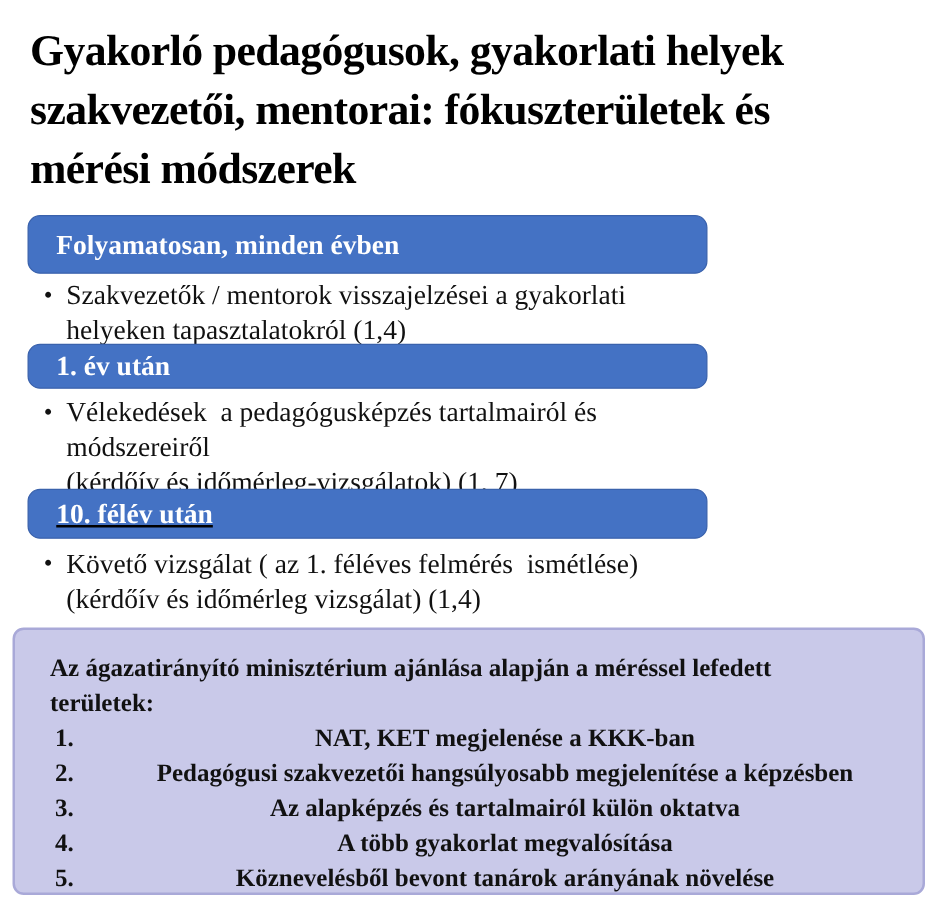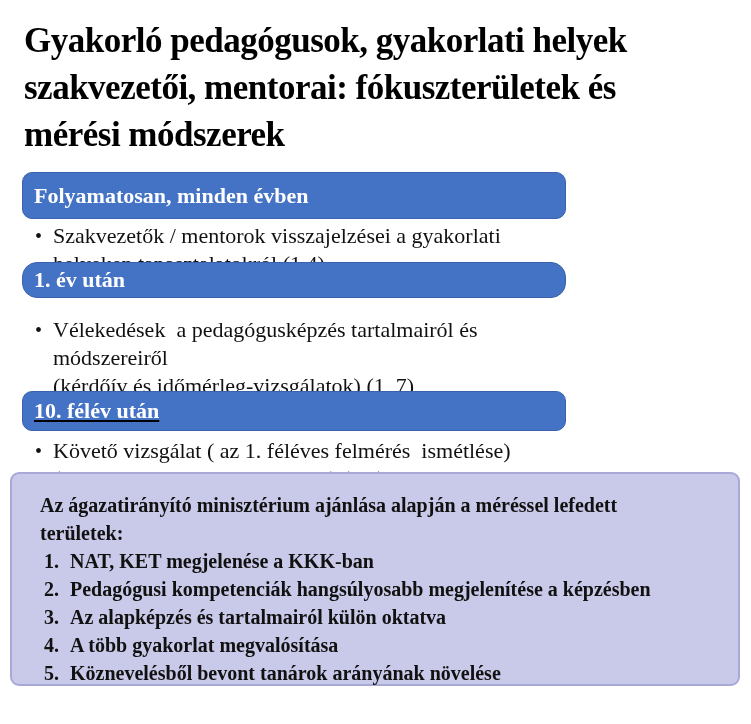--- a/index.html
+++ b/index.html
@@ -27,66 +27,67 @@
     letter-spacing:-0.5px;
     color:var(--title-text);
     white-space:pre;
   }
   .banner{
     position:absolute;left:22px;width:544px;
     background:var(--banner-blue);
     border:1px solid var(--banner-border);
     border-radius:10px;
     display:flex;align-items:center;
-    padding-left:11px;
+    padding-left:22px;
     z-index:2;
   }
   .banner .banner-label{
     color:var(--banner-text);
     font-size:22px;font-weight:bold;
     white-space:pre;
   }
   .banner-1{top:172px;height:47px;}
-  .banner-2{top:262px;height:36px;border-radius:15px;}
+  .banner-2{top:275px;height:36px;}
   .banner-3{top:391px;height:40px;text-decoration:underline;}
   .bullet-block{
     position:absolute;left:35px;
     display:flex;
     z-index:1;
     color:var(--text);
     font-size:22px;line-height:28px;
   }
   .bullet-dot{
     width:18px;flex:0 0 18px;
     font-size:20px;
   }
   .bullet-text{
     white-space:pre;
   }
   .bullet-block-1{top:222px;}
   .bullet-block-2{top:316px;}
   .bullet-block-3{top:437px;}
   .notebox{
-    position:absolute;left:10px;top:472px;
+    position:absolute;left:10px;top:502px;
     width:730px;height:214px;
     background:var(--note-bg);
     border:2px solid var(--note-border);
     border-radius:9px;
     z-index:3;
     color:var(--text);
   }
   .note-heading{
     margin:17px 10px 0 28px;
     font-size:20px;line-height:28px;font-weight:bold;
     white-space:pre;
   }
   .note-list{
     margin:0 0 0 32px;padding:0;
     list-style:none;
     counter-reset:noteitem;
+    text-align:center;
   }
   .note-item{
     position:relative;
     padding-left:26px;
     font-size:20px;line-height:28px;font-weight:bold;
     white-space:nowrap;
   }
   .note-item::before{
     counter-increment:noteitem;
     content:counter(noteitem) ".";
@@ -129,20 +130,20 @@
     <span class="bullet-dot">•</span>
     <span class="bullet-text">Követő vizsgálat ( az 1. féléves felmérés  ismétlése)
 (kérdőív és időmérleg vizsgálat) (1,4)</span>
   </div>
 
   <div class="notebox">
     <p class="note-heading">Az ágazatirányító minisztérium ajánlása alapján a méréssel lefedett
 területek:</p>
     <ol class="note-list">
       <li class="note-item">NAT, KET megjelenése a KKK-ban</li>
-      <li class="note-item">Pedagógusi kompetenciák hangsúlyosabb megjelenítése a képzésben</li>
+      <li class="note-item">Pedagógusi szakvezetői hangsúlyosabb megjelenítése a képzésben</li>
       <li class="note-item">Az alapképzés és tartalmairól külön oktatva</li>
       <li class="note-item">A több gyakorlat megvalósítása</li>
       <li class="note-item">Köznevelésből bevont tanárok arányának növelése</li>
     </ol>
   </div>
 
 </div>
 
 </body></html>

